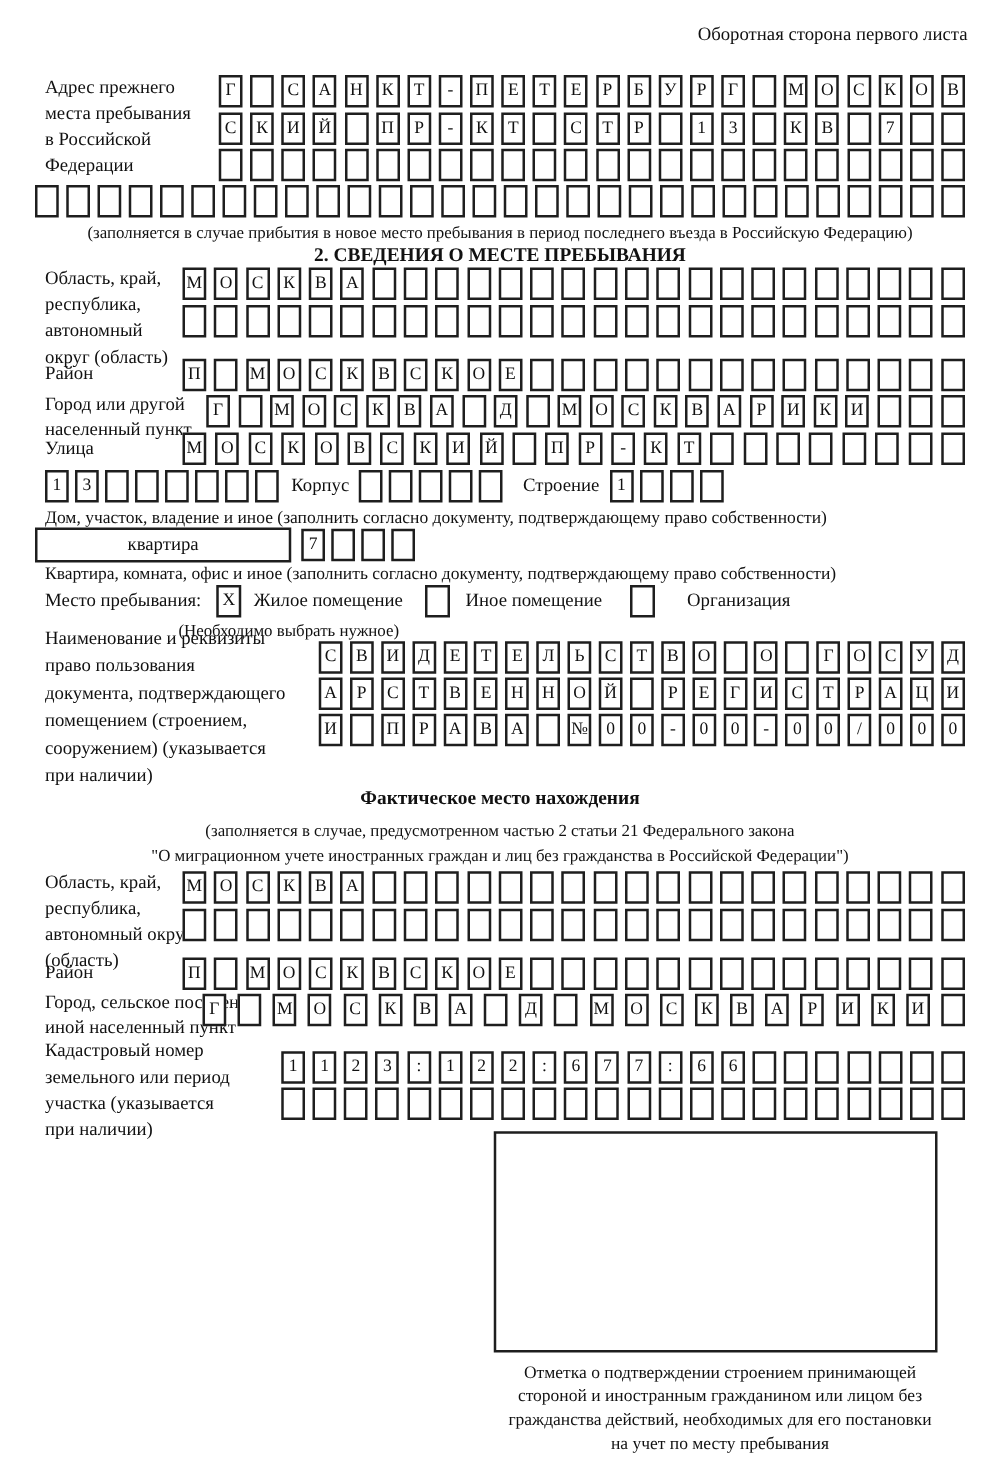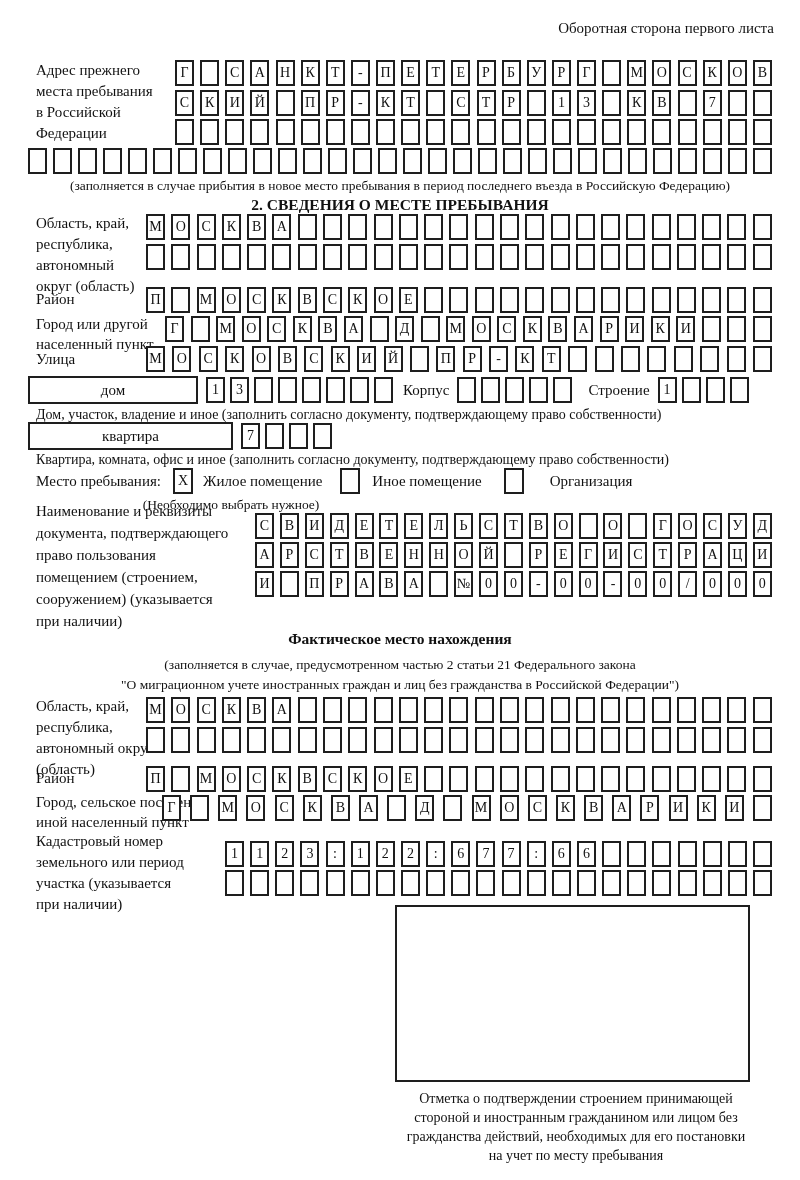--- a/index.html
+++ b/index.html
@@ -294,21 +294,20 @@
     <span class="cell"></span>
     <span class="cell"></span>
     <span class="cell"></span>
     <span class="cell"></span>
     <span class="cell"></span>
     <span class="cell"></span>
     <span class="cell"></span>
   </div>
 
 <div class="abs flexrow" style="left:28px;top:376px;width:744px;">
-  <span class="wbox" style="width:170px;">дом</span>
   <span class="cg" style="margin-left:8px;">
       <span class="cell">1</span>
       <span class="cell">3</span>
       <span class="cell"></span>
       <span class="cell"></span>
       <span class="cell"></span>
       <span class="cell"></span>
       <span class="cell"></span>
       <span class="cell"></span>
     </span>
@@ -347,22 +346,22 @@
   <span class="inl" style="margin-left:10px;">Жилое помещение</span>
   <span class="chk" style="margin-left:18px;"></span>
   <span class="inl" style="margin-left:12px;">Иное помещение</span>
   <span class="chk" style="margin-left:22px;"></span>
   <span class="inl" style="margin-left:26px;">Организация</span>
 </div>
 <div class="abs cap" style="left:36px;top:497px;width:390px;text-align:center;">(Необходимо выбрать нужное)</div>
 
 <div class="abs" style="left:36px;top:500px;font-size:15px;line-height:22px;">
     <div>Наименование и реквизиты</div>
+    <div>право пользования</div>
     <div>документа, подтверждающего</div>
-    <div>право пользования</div>
     <div>помещением (строением,</div>
     <div>сооружением) (указывается</div>
     <div>при наличии)</div>
   </div>
 <div class="abs cr" style="left:255px;top:513px;width:517px;">
     <span class="cell">С</span>
     <span class="cell">В</span>
     <span class="cell">И</span>
     <span class="cell">Д</span>
     <span class="cell">Е</span>

